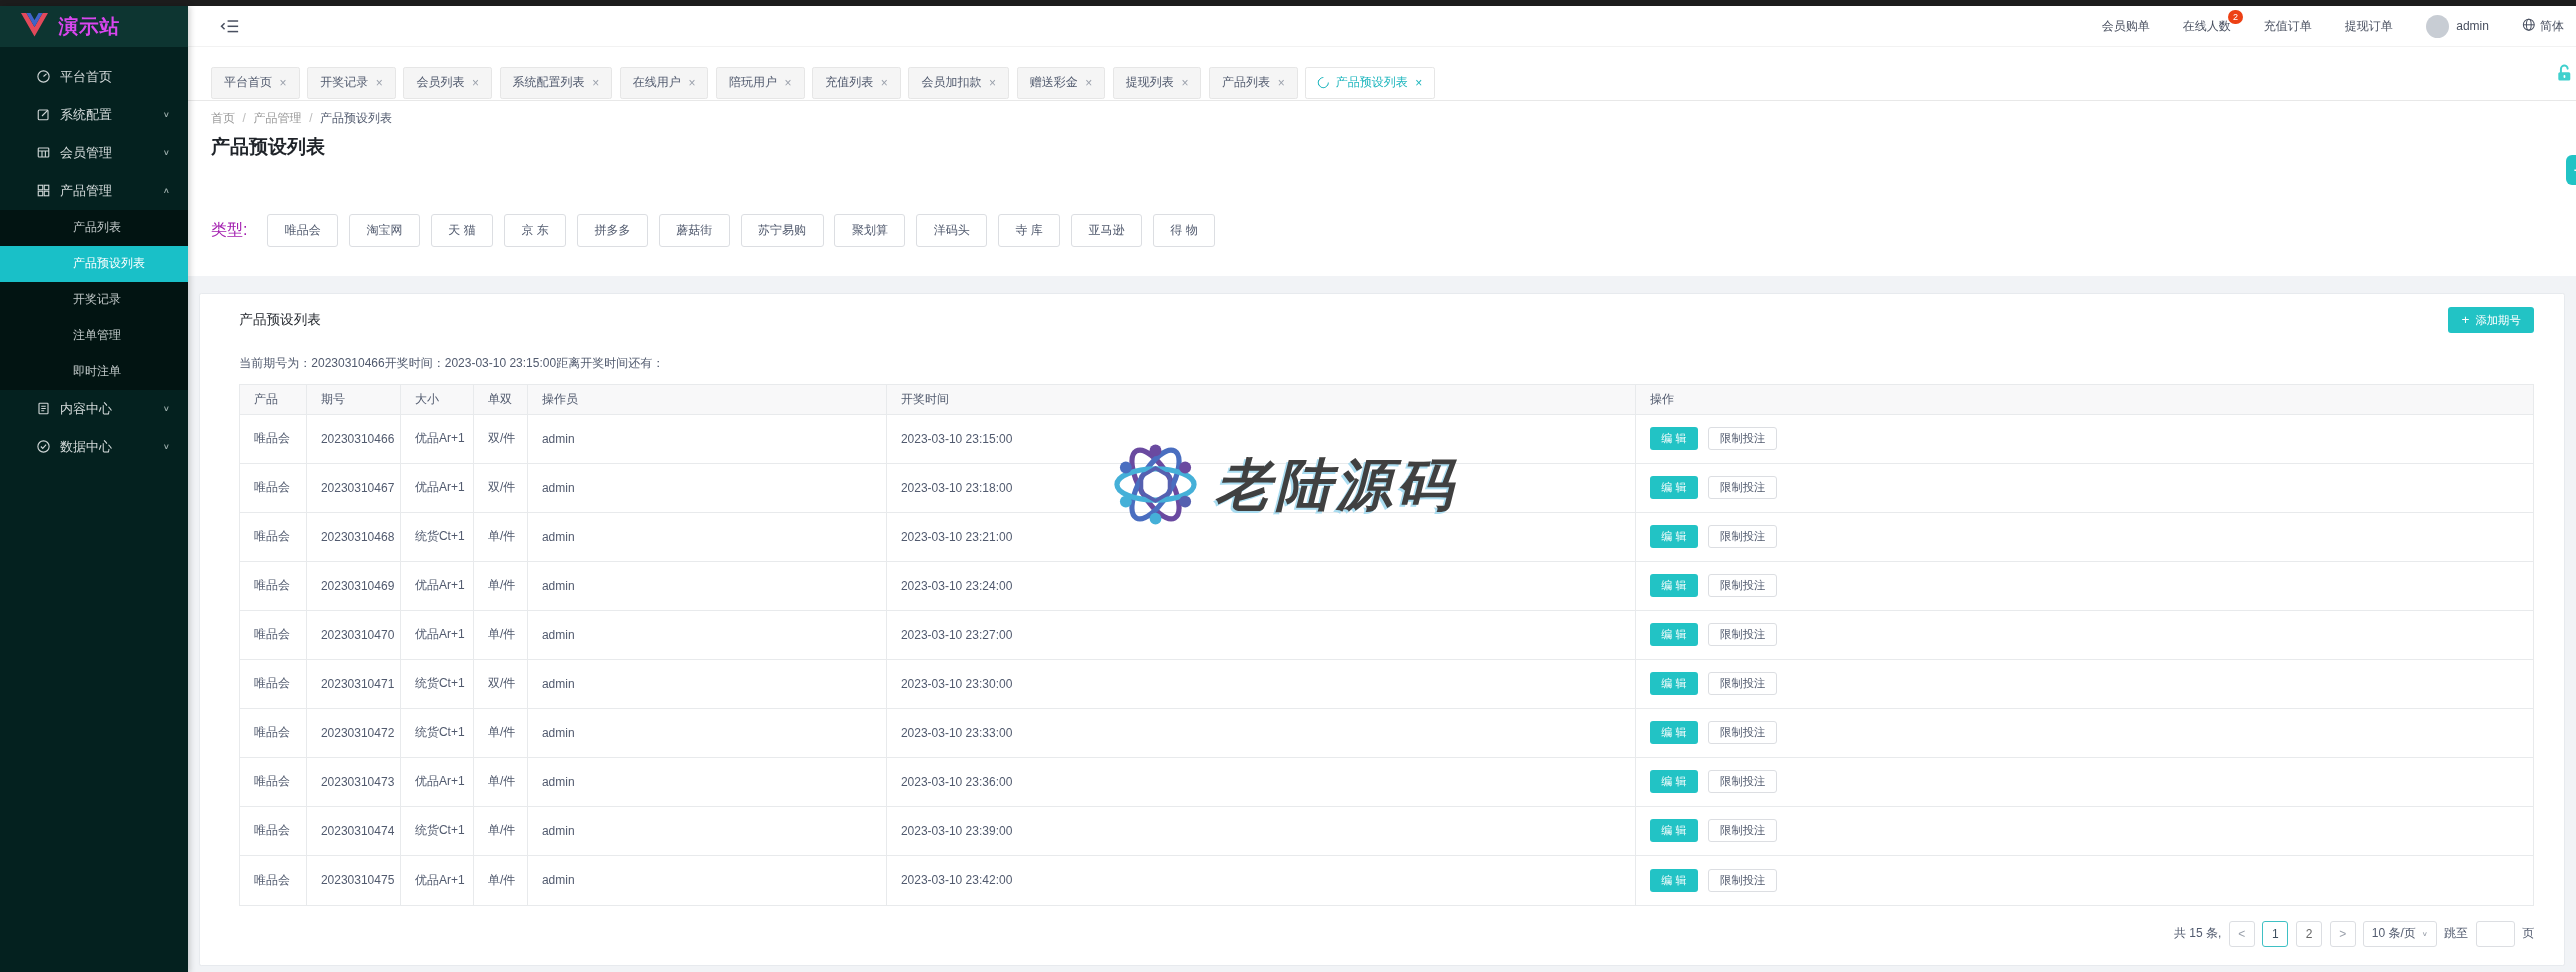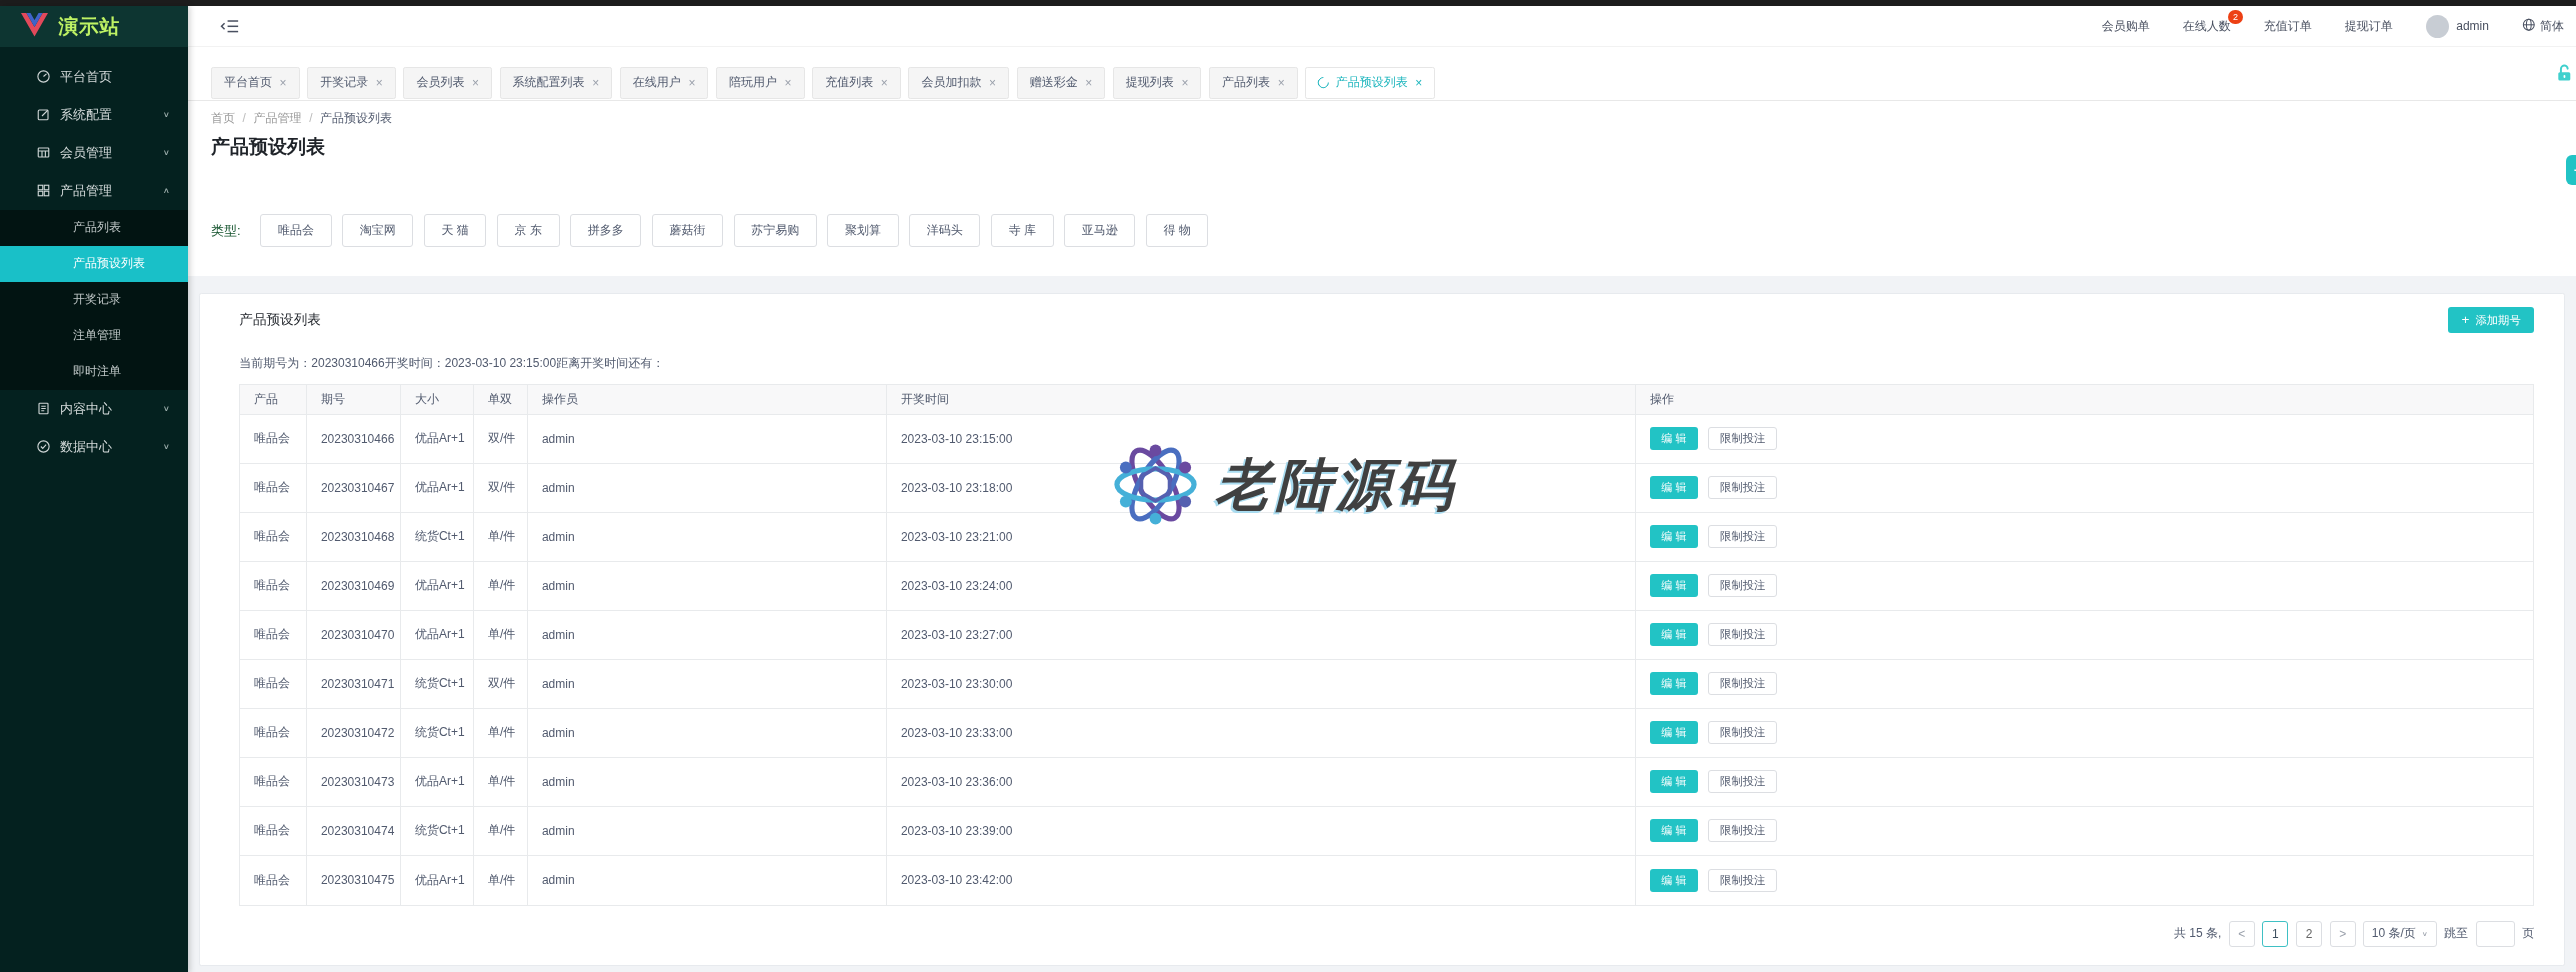--- a/index.html
+++ b/index.html
@@ -6,21 +6,21 @@
   html,body { width:2576px; height:973px; }
   body { font-family:"Liberation Sans","DejaVu Sans",sans-serif; background:#fff; }
   .screen { position:relative; width:2576px; height:973px; overflow:hidden; background:#fff; }
 
   
   .top-strip { position:absolute; left:0; top:0; width:2576px; height:6px; background:#1d1d1d; }
 
   
   .sidebar { position:absolute; left:0; top:6px; width:188px; height:967px; background:#04211f; box-shadow:1.5px 0 6px rgba(0,0,0,.18); z-index:5; }
   .logo { height:41px; background:#0d3531; display:flex; align-items:center; padding-left:21px; }
-  .logo-text { color:#bef264; font-size:19.7px; font-weight:bold; margin-left:10.6px; letter-spacing:0.8px; }
+  .logo-text { color:#d946ef; font-size:19.7px; font-weight:bold; margin-left:10.6px; letter-spacing:0.8px; }
   .nav { margin-top:10.6px; }
   .side-item { height:38px; display:flex; align-items:center; padding-left:36px; color:#d6dcdc; font-size:13px; cursor:pointer; }
   .side-item .s-icon { width:15px; height:15px; margin-right:9px; display:inline-flex; align-items:center; justify-content:center; }
   .side-item .chev { margin-left:auto; margin-right:18px; font-size:9.8px; color:#9fb0ae; transform:scaleY(.8); }
   .submenu { background:#021412; }
   .sub-item { height:36px; display:flex; align-items:center; padding-left:73px; color:#c2c9c9; font-size:12px; cursor:pointer; }
   .sub-item.active { background:#19c0c8; color:#fff; }
 
   
   .header { position:absolute; left:188px; top:6px; width:2388px; height:41px; background:#fff; display:flex; align-items:center; border-bottom:0.8px solid #f2f2f2; z-index:4; }
@@ -41,21 +41,21 @@
   .tab.active .close { color:#1cb5bd; }
   .lock { position:absolute; left:2556px; top:64px; cursor:pointer; z-index:6; }
 
   
   .content { position:absolute; left:188px; top:101px; width:2388px; height:872px; background:#fff; }
   .breadcrumb { position:absolute; left:23px; top:9px; font-size:12px; color:#999; }
   .breadcrumb .sep { margin:0 7.6px; color:#bbb; }
   .breadcrumb .last { color:#515a6e; }
   .page-title { position:absolute; left:23px; top:33px; font-size:19px; font-weight:600; color:#1f2329; }
   .filter-row { position:absolute; left:23px; top:113px; display:flex; align-items:center; }
-  .filter-label { font-size:13px; color:#14532d; margin-right:19.7px; }
+  .filter-label { font-size:16px; color:#a21caf; margin-right:19.7px; }
   .filter-btn { height:33px; padding:0 16.6px; background:#fff; border:0.8px solid #dcdee2; border-radius:3px; font-size:12px; color:#515a6e; margin-right:10.6px; display:flex; align-items:center; cursor:pointer; white-space:pre; }
 
   .lower { position:absolute; left:0; top:175px; width:2388px; height:697px; background:#f1f3f6; }
   .card { position:absolute; left:11.3px; top:16.6px; width:2366px; height:673px; background:#fff; border:0.8px solid #e7eaee; border-radius:2.3px; padding:0 30px 0 39px; }
   .card-head { height:53px; display:flex; align-items:center; justify-content:space-between; }
   .card-title { font-size:13.6px; color:#1f2329; font-weight:500; }
   .add-btn { height:26px; padding:0 13.6px; background:#22c3c5; border:none; border-radius:3px; color:#fff; font-size:11.3px; display:flex; align-items:center; gap:6px; cursor:pointer; }
   .add-btn .plus { font-size:13.6px; line-height:1; }
   .info-line { margin-top:8px; font-size:12px; color:#515a6e; }
 

